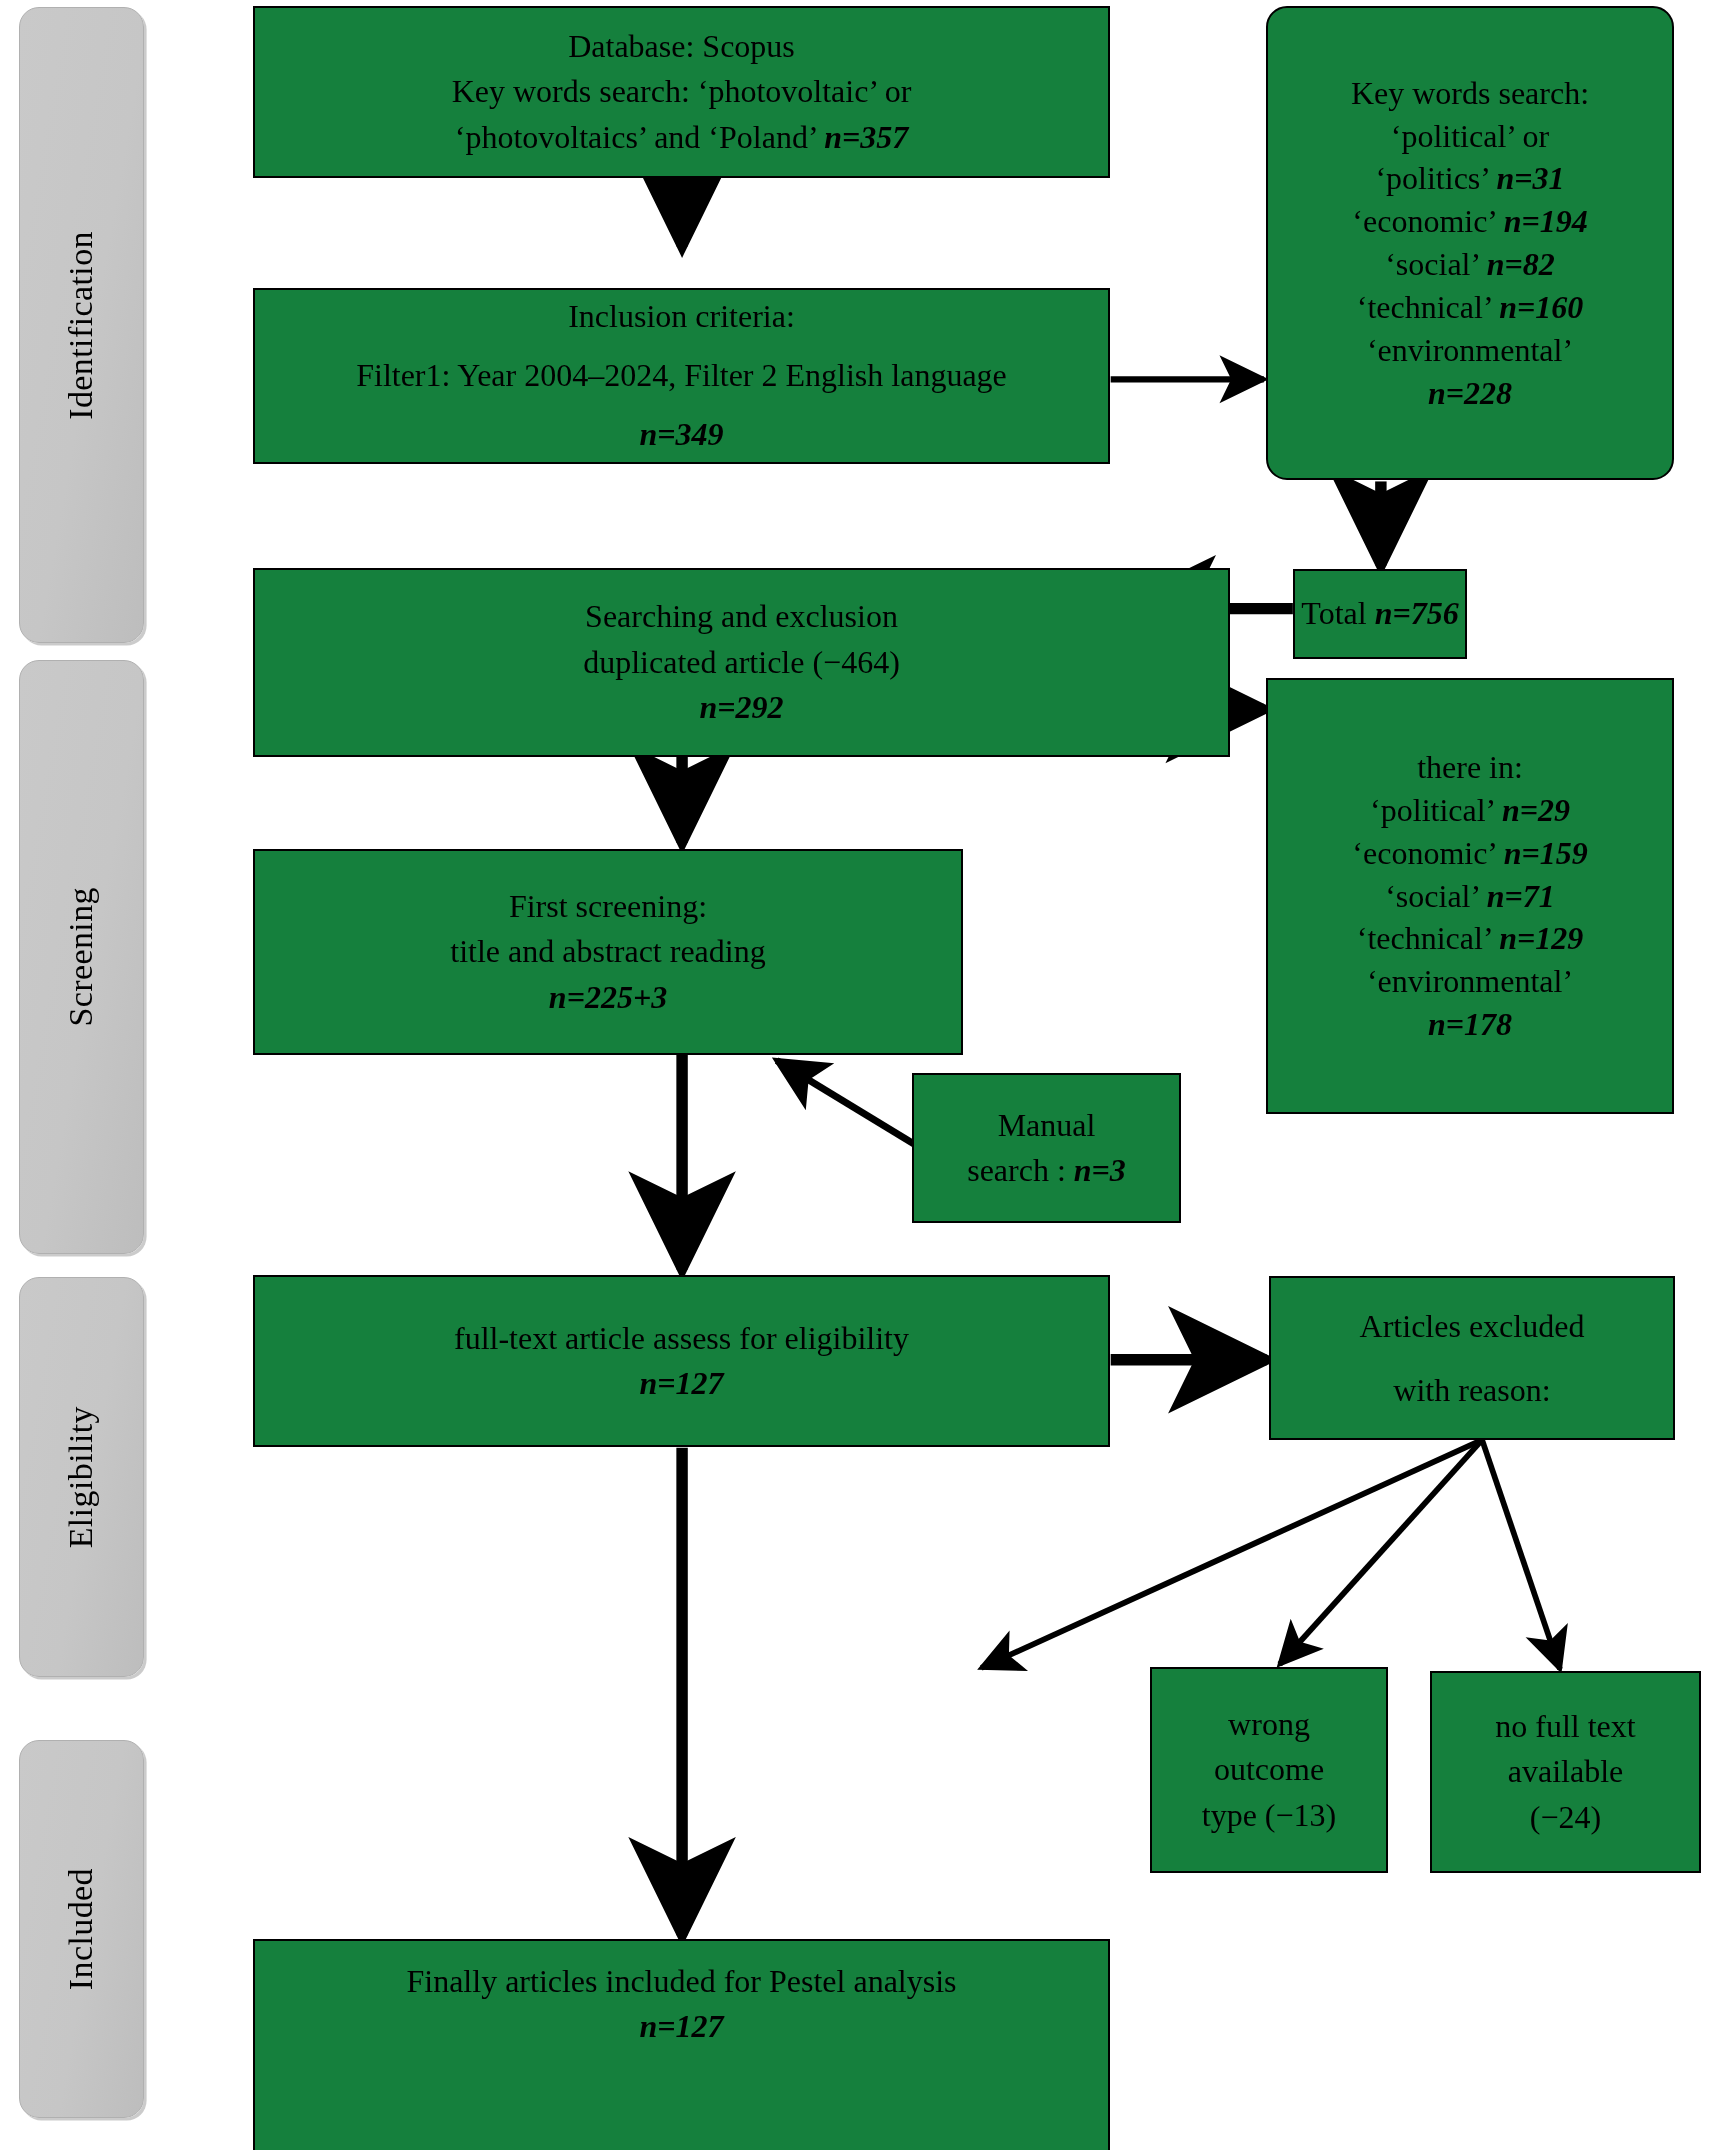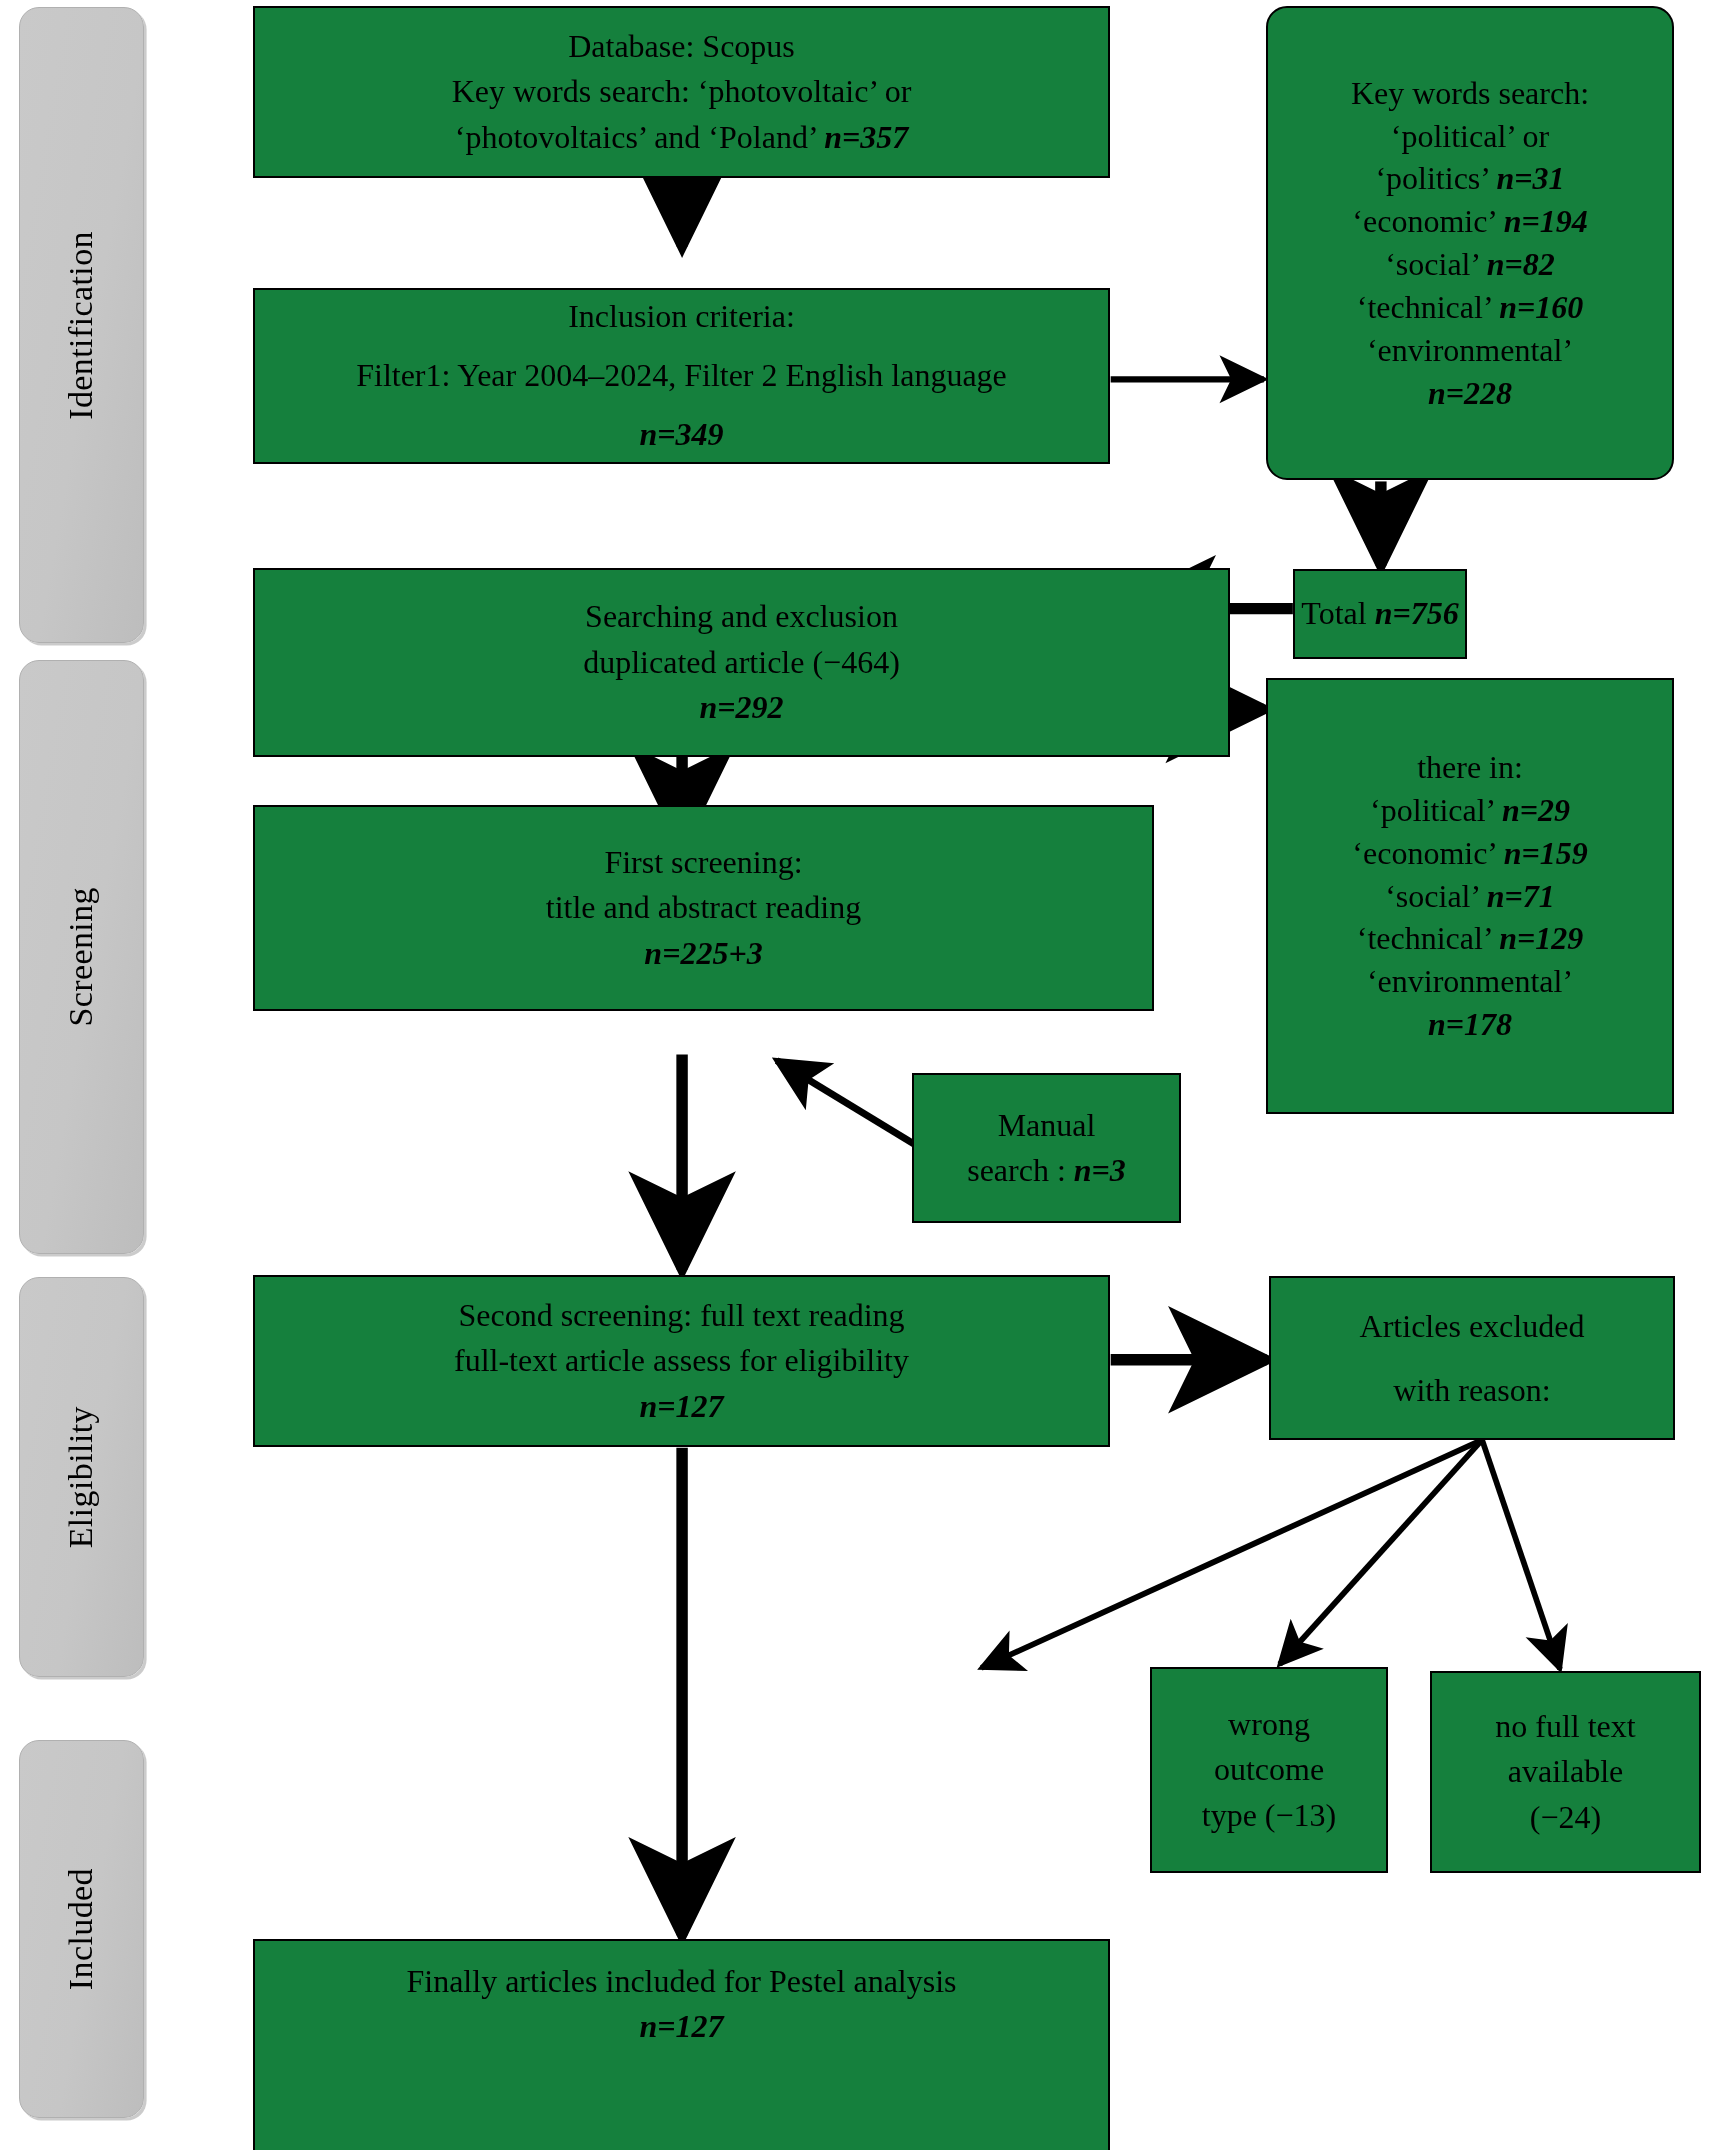--- a/index.html
+++ b/index.html
@@ -148,33 +148,32 @@
   <div class="box list" style="left:1266px;top:678px;width:408px;height:436px;">
     <span class="ln">there in:</span>
     <span class="ln"><span>‘political’ </span><i class="nb">n=29</i></span>
     <span class="ln"><span>‘economic’ </span><i class="nb">n=159</i></span>
     <span class="ln"><span>‘social’ </span><i class="nb">n=71</i></span>
     <span class="ln"><span>‘technical’ </span><i class="nb">n=129</i></span>
     <span class="ln">‘environmental’</span>
     <span class="ln"><i class="nb">n=178</i></span>
   </div>
 
-  <div class="box" style="left:253px;top:805px;width:901px;height:206px;">
+  <div class="box" style="left:253px;top:849px;width:710px;height:206px;">
     <span class="ln">First screening:</span>
     <span class="ln">title and abstract reading</span>
     <span class="ln"><i class="nb">n=225+3</i></span>
   </div>
 
   <div class="box thin" style="left:912px;top:1073px;width:269px;height:150px;">
     <span class="ln">Manual</span>
     <span class="ln"><span>search : </span><i class="nb">n=3</i></span>
   </div>
 
   <div class="box" style="left:253px;top:1275px;width:857px;height:172px;">
-    <span class="ln">Second screening: full text reading</span>
     <span class="ln">full-text article assess for eligibility</span>
     <span class="ln"><i class="nb">n=127</i></span>
   </div>
 
   <div class="box" style="left: 1269px; top: 1276px; width: 406px; height: 164px; line-height: 2;">
     <span class="ln">Articles excluded</span>
     <span class="ln">with reason:</span>
   </div>
 
 

